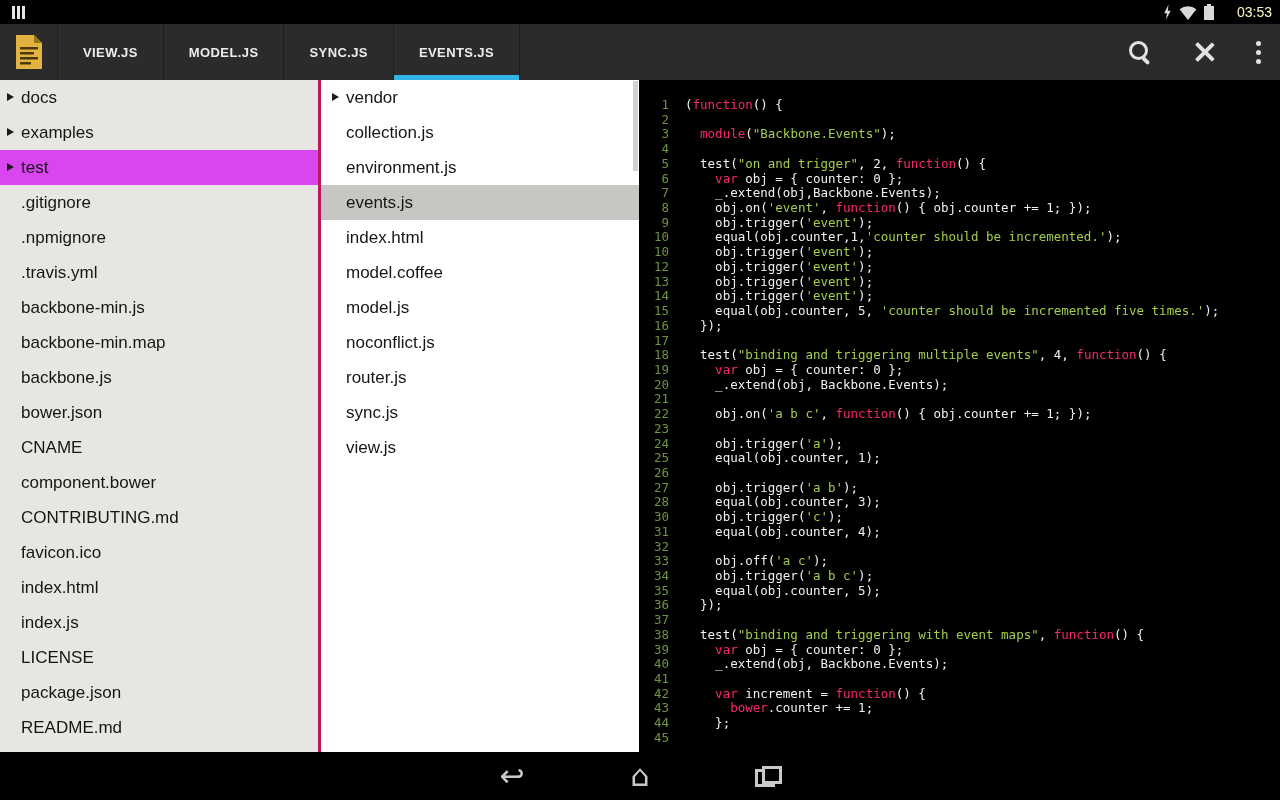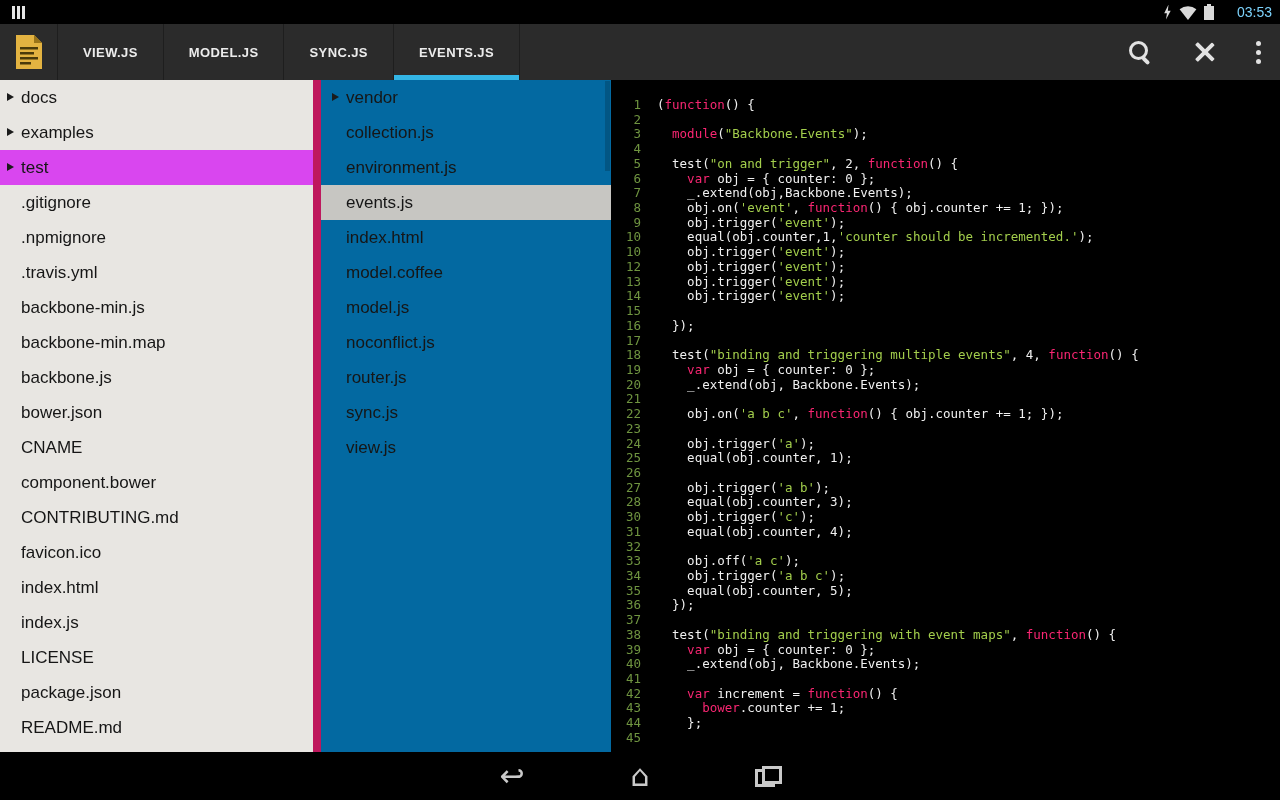--- a/index.html
+++ b/index.html
@@ -9,21 +9,21 @@
 
   
   .status-bar{height:24px;flex:none;background:#000;display:flex;align-items:center;justify-content:space-between;padding:0 8px}
   .bars-icon{display:flex;gap:2px;align-items:flex-end;margin-left:4px}
   .bars-icon i{display:block;width:3px;height:13px;background:#e6e6e6}
   .sb-right{display:flex;align-items:center;gap:7px}
   .bolt-icon{width:9px;height:15px;background:#d9d9d9;clip-path:polygon(62% 0,14% 58%,44% 58%,34% 100%,86% 42%,54% 42%)}
   .wifi-icon svg{display:block}
   .battery-icon{position:relative;width:10px;height:14px;background:#d9d9d9;margin-top:1px}
   .battery-icon::before{content:'';position:absolute;top:-2px;left:3px;width:4px;height:2px;background:#d9d9d9}
-  .sb-time{color:#7dd3fc;font-size:14px;margin-left:16px}
+  .sb-time{color:#fef9c3;font-size:14px;margin-left:16px}
 
   
   .action-bar{height:56px;flex:none;background:#2b2b2b;display:flex;align-items:stretch}
   .app-logo{width:58px;display:flex;align-items:center;justify-content:center;border-right:1px solid #1e1e1e;cursor:pointer}
   .tab-bar{display:flex;align-items:stretch}
   .tab{position:relative;display:flex;align-items:center;justify-content:center;padding:0 25px;border-right:1px solid #1e1e1e;cursor:pointer}
   .tab span{color:#ececec;font-size:13px;font-weight:700;letter-spacing:.4px}
   .tab.active::after{content:'';position:absolute;left:0;right:0;bottom:0;height:5px;background:var(--accent,#33b5e5)}
   .ab-actions{margin-left:auto;display:flex;align-items:center}
   .ab-btn{width:64px;height:56px;display:flex;align-items:center;justify-content:center;cursor:pointer}
@@ -34,22 +34,22 @@
   .close-icon{position:relative;width:24px;height:24px}
   .close-icon::before,.close-icon::after{content:'';position:absolute;left:10.5px;top:0;width:3.5px;height:24px;background:#e2e2e2;border-radius:1px}
   .close-icon::before{transform:rotate(45deg)}
   .close-icon::after{transform:rotate(-45deg)}
   .overflow-icon{display:flex;flex-direction:column;gap:4px}
   .overflow-icon i{width:5px;height:5px;border-radius:50%;background:#e2e2e2}
 
   
   .content{flex:1;min-height:0;display:flex}
   .panel{flex:none;position:relative;overflow:hidden}
-  .panel.left{width:321px;background:#e8e6e2;border-right:8px solid #be185d}
-  .panel.middle{width:290px;background:#0369a1}
+  .panel.left{width:321px;background:#e8e6e2;border-right:3px solid #be185d}
+  .panel.middle{width:318px;background:#ffffff}
   .row{position:relative;height:35px;display:flex;align-items:center;padding-left:21px;font-size:17px;color:#161616;cursor:pointer;white-space:nowrap}
   .panel.middle .row{padding-left:25px}
   .panel.left .row.selected{background:#d946ef}
   .panel.middle .row.selected{background:#c7c6c2}
   .tri{position:absolute;left:7px;top:13px;width:0;height:0;border-left:7px solid #1b1b1b;border-top:4.5px solid transparent;border-bottom:4.5px solid transparent}
   .panel.middle .tri{left:11px}
   .scroll-thumb{position:absolute;right:1px;top:1px;width:5px;height:90px;background:rgba(0,0,0,.18);z-index:2}
 
   
   .editor{flex:1;min-width:0;background:#000;padding-top:18px;overflow:hidden;cursor:text;
@@ -242,21 +242,21 @@
         <div class="cline"><span class="ln">5</span><span class="code"><span class="tok-p">  test(</span><span class="tok-s">"on and trigger"</span><span class="tok-p">, 2, </span><span class="tok-k">function</span><span class="tok-p">() {</span></span></div>
         <div class="cline"><span class="ln">6</span><span class="code"><span class="tok-p">    </span><span class="tok-k">var</span><span class="tok-p"> obj = { counter: 0 };</span></span></div>
         <div class="cline"><span class="ln">7</span><span class="code"><span class="tok-p">    _.extend(obj,Backbone.Events);</span></span></div>
         <div class="cline"><span class="ln">8</span><span class="code"><span class="tok-p">    obj.on(</span><span class="tok-s">'event'</span><span class="tok-p">, </span><span class="tok-k">function</span><span class="tok-p">() { obj.counter += 1; });</span></span></div>
         <div class="cline"><span class="ln">9</span><span class="code"><span class="tok-p">    obj.trigger(</span><span class="tok-s">'event'</span><span class="tok-p">);</span></span></div>
         <div class="cline"><span class="ln">10</span><span class="code"><span class="tok-p">    equal(obj.counter,1,</span><span class="tok-s">'counter should be incremented.'</span><span class="tok-p">);</span></span></div>
         <div class="cline"><span class="ln">10</span><span class="code"><span class="tok-p">    obj.trigger(</span><span class="tok-s">'event'</span><span class="tok-p">);</span></span></div>
         <div class="cline"><span class="ln">12</span><span class="code"><span class="tok-p">    obj.trigger(</span><span class="tok-s">'event'</span><span class="tok-p">);</span></span></div>
         <div class="cline"><span class="ln">13</span><span class="code"><span class="tok-p">    obj.trigger(</span><span class="tok-s">'event'</span><span class="tok-p">);</span></span></div>
         <div class="cline"><span class="ln">14</span><span class="code"><span class="tok-p">    obj.trigger(</span><span class="tok-s">'event'</span><span class="tok-p">);</span></span></div>
-        <div class="cline"><span class="ln">15</span></div>
+        <div class="cline"><span class="ln">15</span><span class="code"><span class="tok-p">    equal(obj.counter, 5, </span><span class="tok-s">'counter should be incremented five times.'</span><span class="tok-p">);</span></span></div>
         <div class="cline"><span class="ln">16</span><span class="code"><span class="tok-p">  });</span></span></div>
         <div class="cline"><span class="ln">17</span><span class="code"></span></div>
         <div class="cline"><span class="ln">18</span><span class="code"><span class="tok-p">  test(</span><span class="tok-s">"binding and triggering multiple events"</span><span class="tok-p">, 4, </span><span class="tok-k">function</span><span class="tok-p">() {</span></span></div>
         <div class="cline"><span class="ln">19</span><span class="code"><span class="tok-p">    </span><span class="tok-k">var</span><span class="tok-p"> obj = { counter: 0 };</span></span></div>
         <div class="cline"><span class="ln">20</span><span class="code"><span class="tok-p">    _.extend(obj, Backbone.Events);</span></span></div>
         <div class="cline"><span class="ln">21</span><span class="code"></span></div>
         <div class="cline"><span class="ln">22</span><span class="code"><span class="tok-p">    obj.on(</span><span class="tok-s">'a b c'</span><span class="tok-p">, </span><span class="tok-k">function</span><span class="tok-p">() { obj.counter += 1; });</span></span></div>
         <div class="cline"><span class="ln">23</span><span class="code"></span></div>
         <div class="cline"><span class="ln">24</span><span class="code"><span class="tok-p">    obj.trigger(</span><span class="tok-s">'a'</span><span class="tok-p">);</span></span></div>
         <div class="cline"><span class="ln">25</span><span class="code"><span class="tok-p">    equal(obj.counter, 1);</span></span></div>

